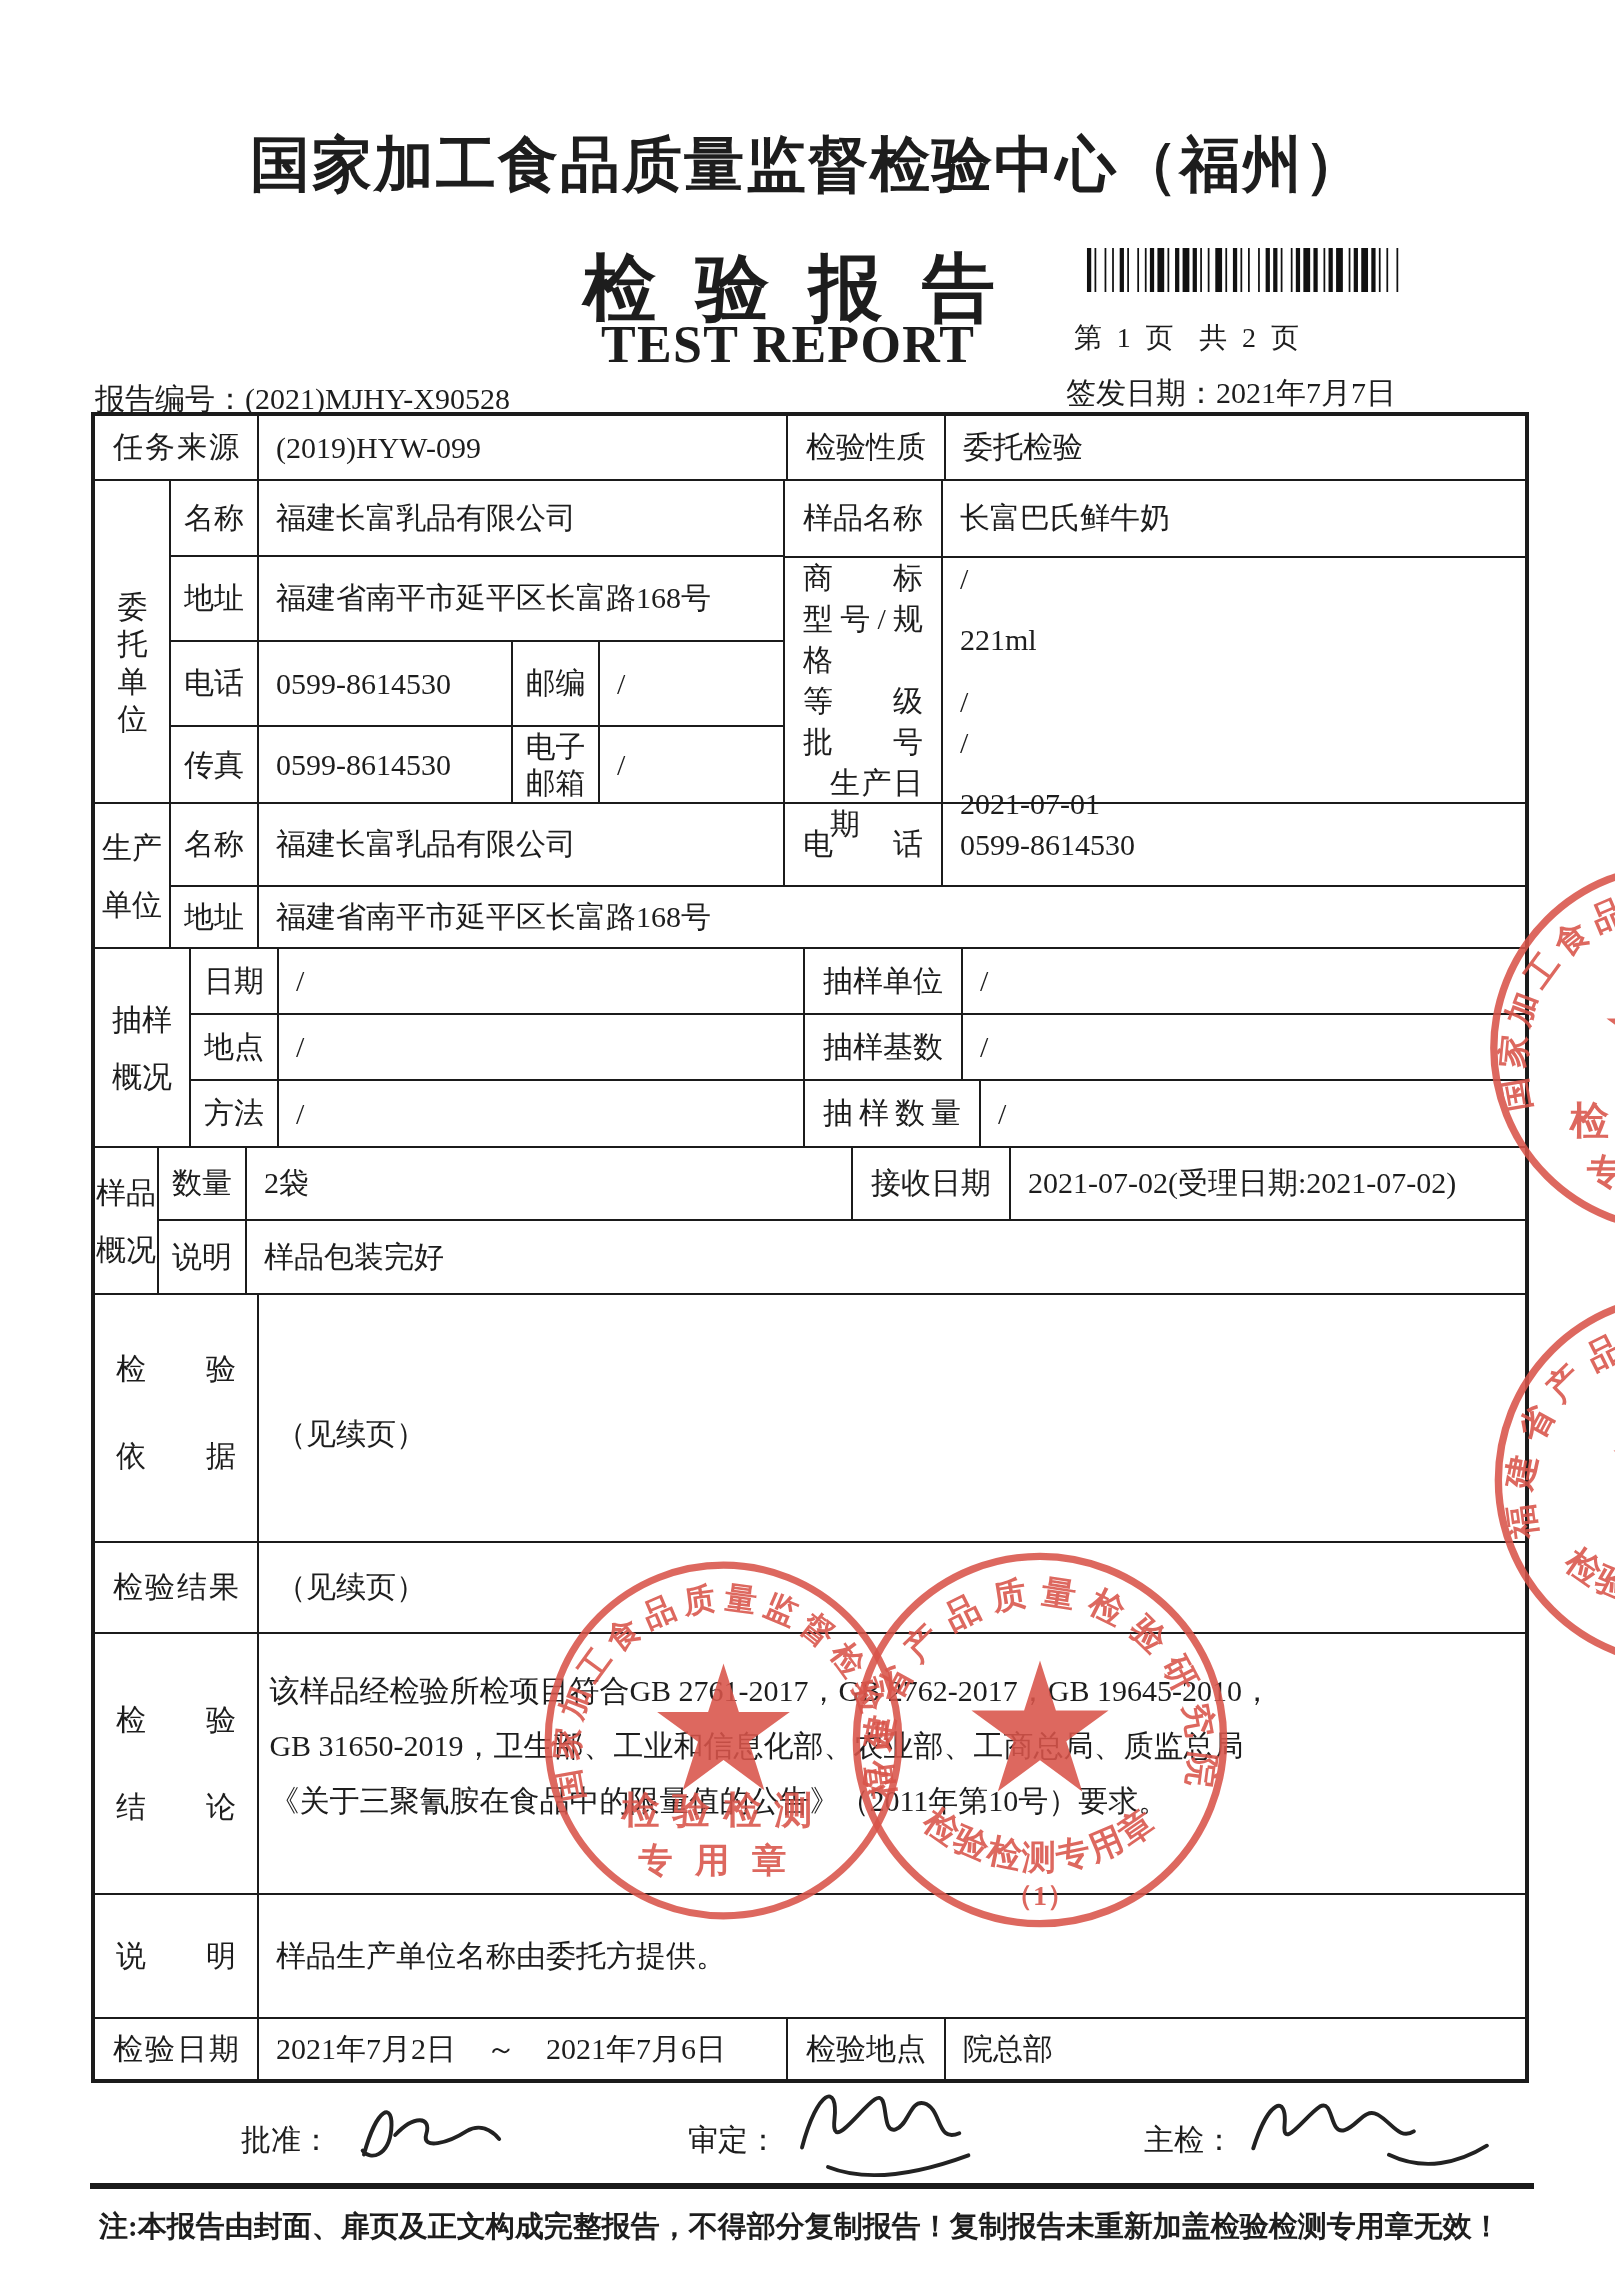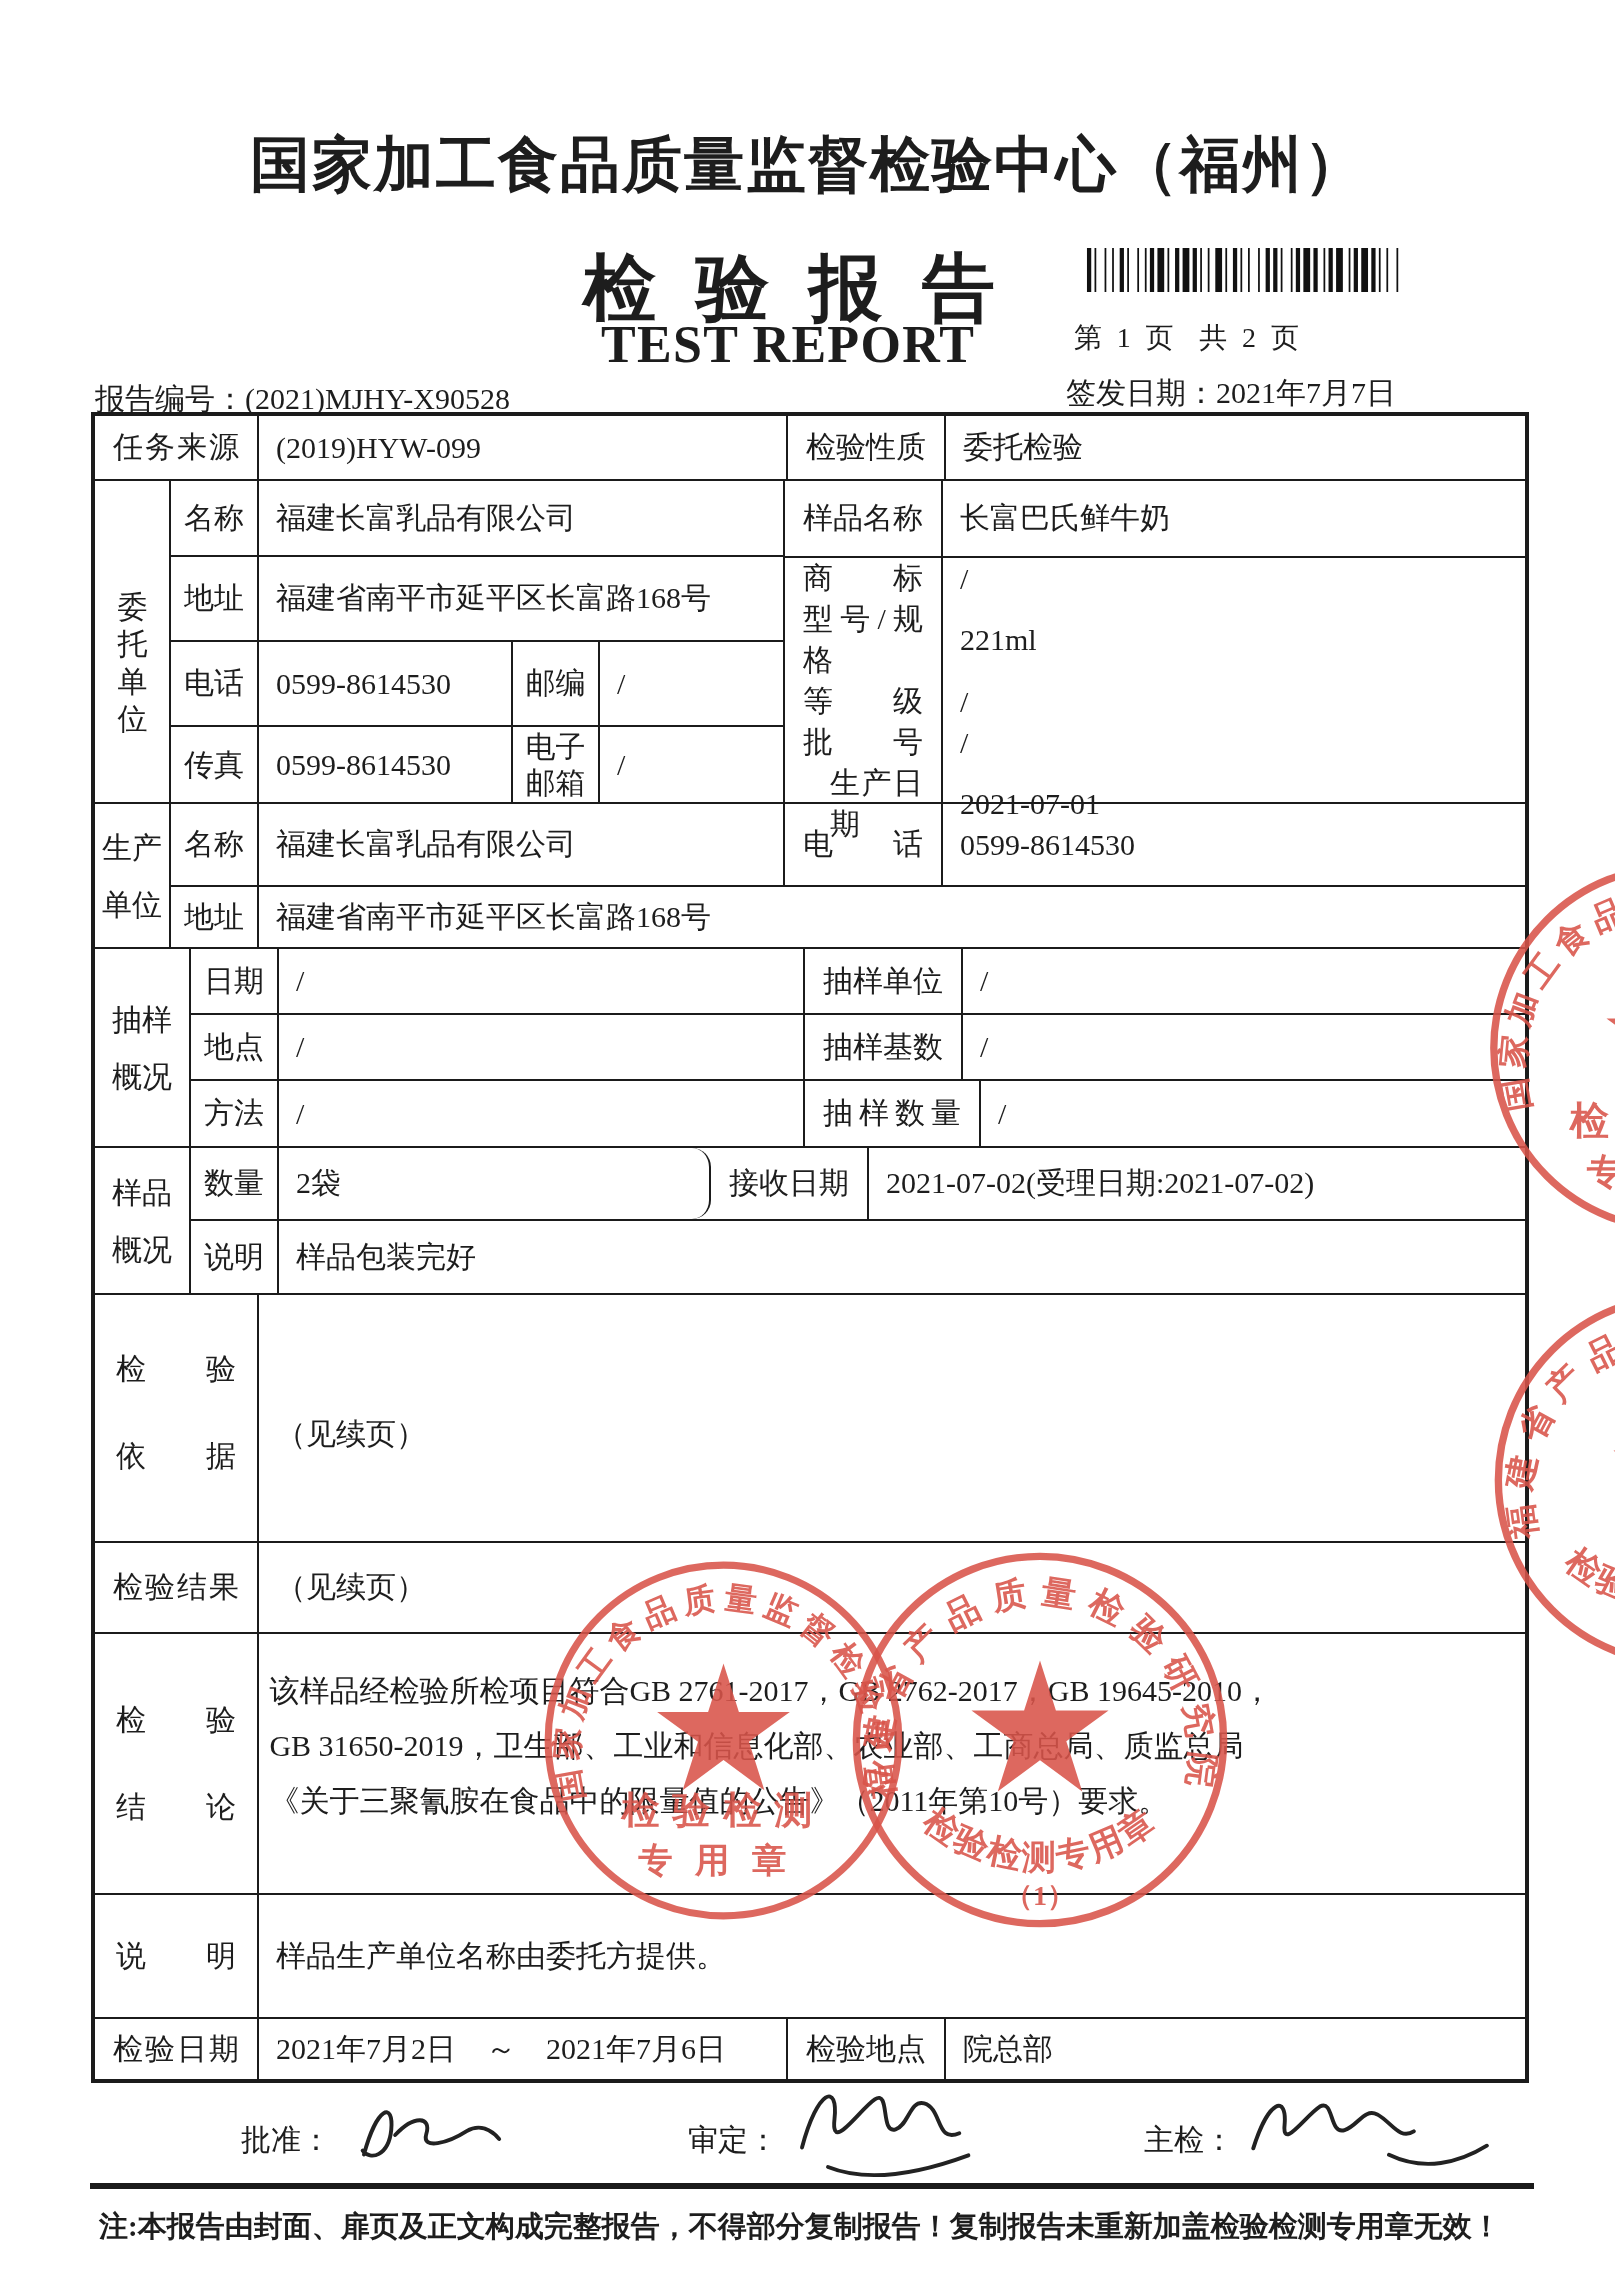--- a/index.html
+++ b/index.html
@@ -261,30 +261,30 @@
           <div class="cell br val" style="width:526px;">/</div>
           <div class="cell br" style="width:176px;">
             <span class="jtext">抽样数量</span>
             </div>
           <div class="cell val grow">/</div>
         </div>
       </div>
     </div>
 
     <div class="band" style="height:147px;">
-      <div class="cell br" style="width:96px;">
+      <div class="cell br" style="width:64px;">
         <span class="plab" style="margin:auto;line-height:1.9;">样品
 概况</span>
         </div>
       <div class="col grow">
         <div class="r" style="height:73px;">
           <div class="cell br" style="width:88px;">
             <span class="ctext">数量</span>
             </div>
-          <div class="cell br val" style="width:432px;border-radius:19px;">2袋</div>
+          <div class="cell br val" style="width:606px;">2袋</div>
           <div class="cell br" style="width:158px;">
             <span class="jtext">接收日期</span>
             </div>
           <div class="cell val grow">2021-07-02(受理日期:2021-07-02)</div>
         </div>
         <div class="r grow">
           <div class="cell br" style="width:88px;">
             <span class="ctext">说明</span>
             </div>
           <div class="cell val grow">样品包装完好</div>

